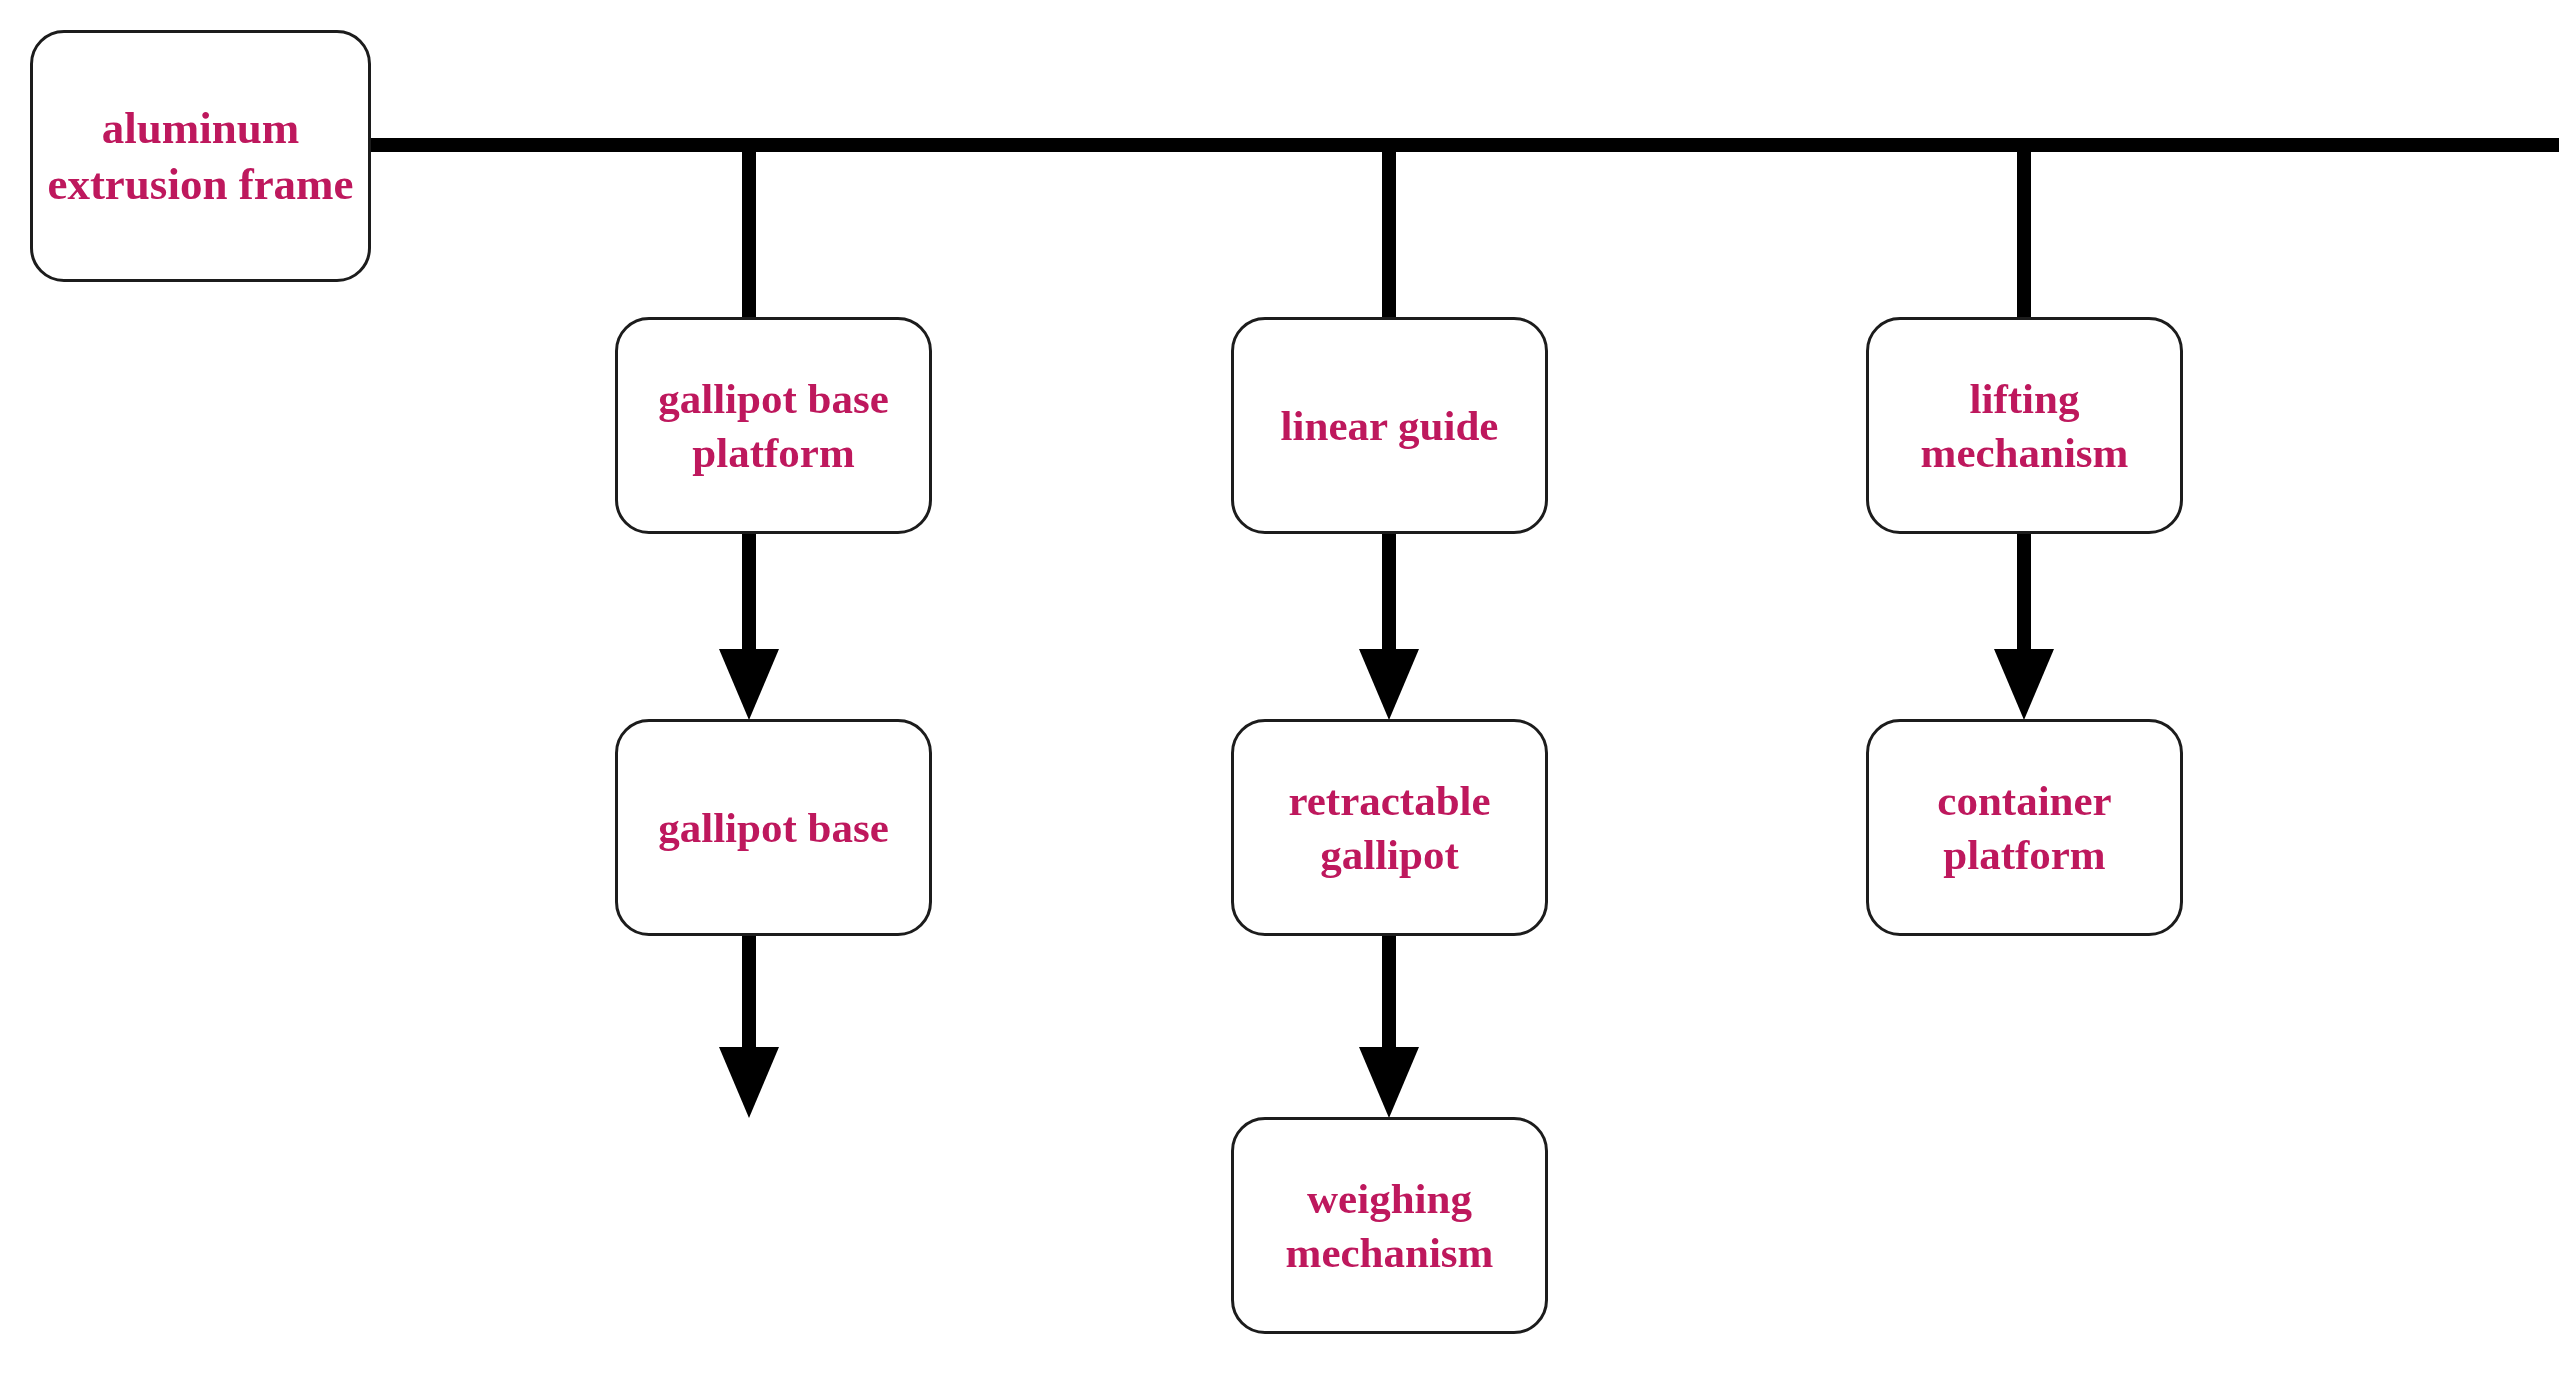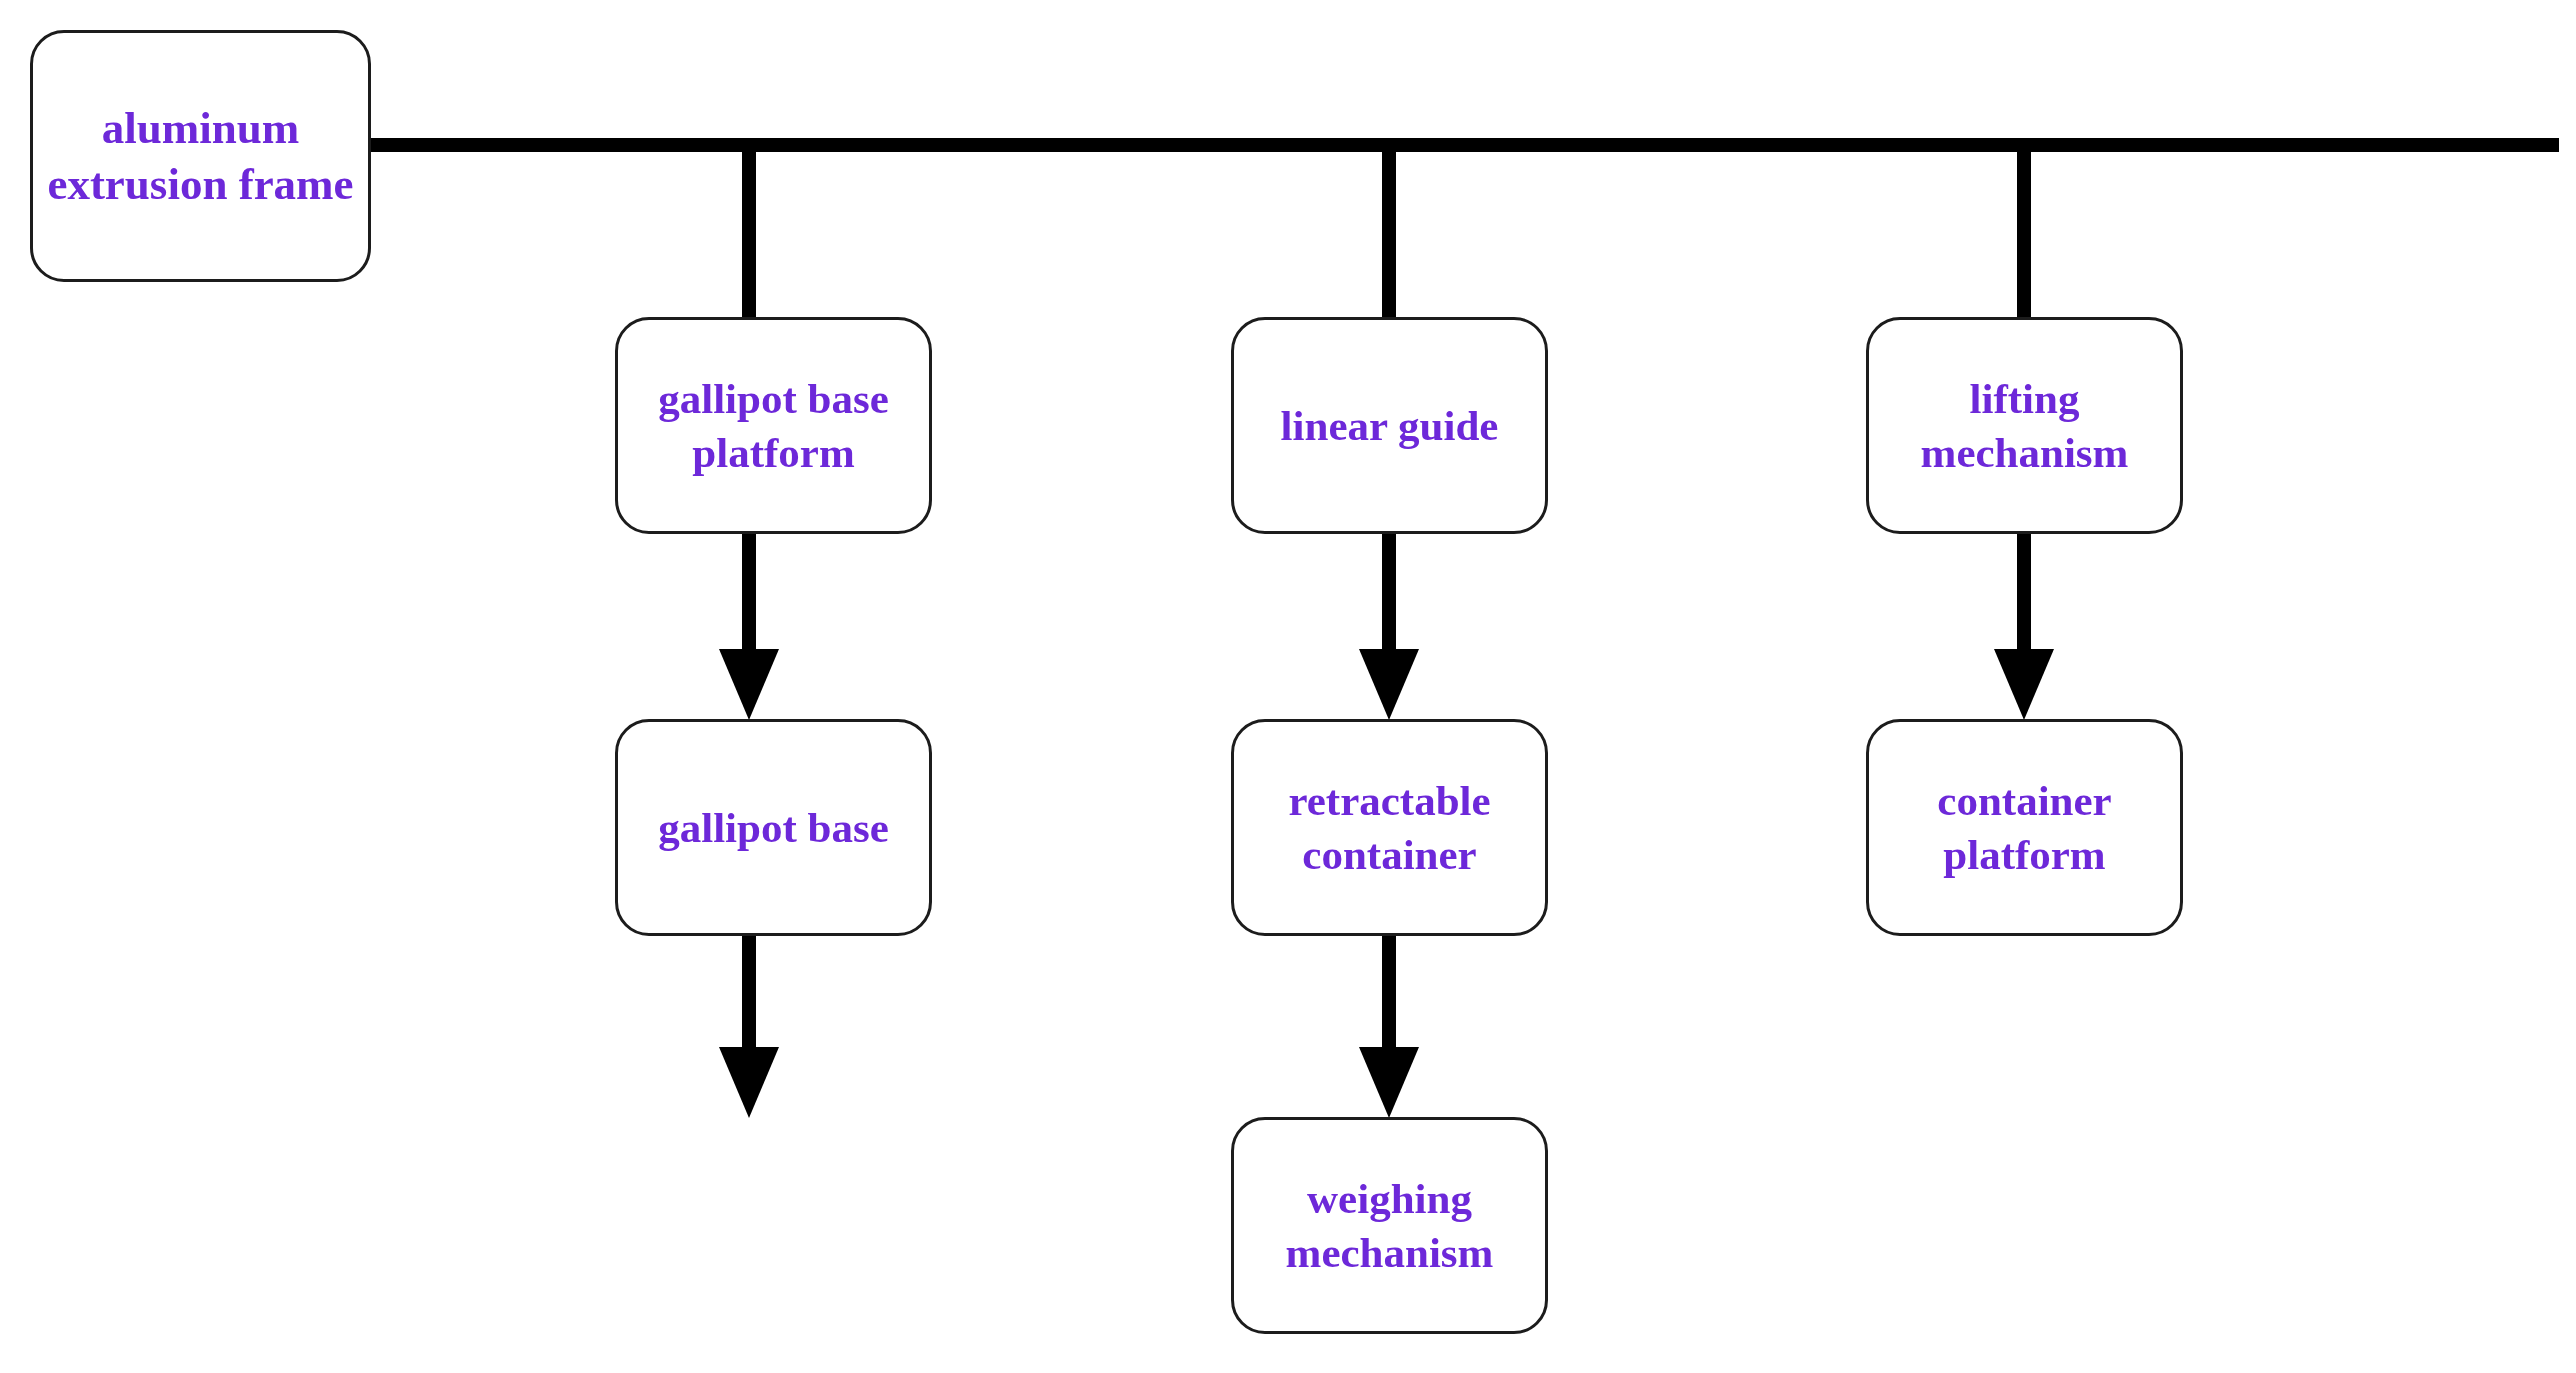--- a/index.html
+++ b/index.html
@@ -24,21 +24,21 @@
     border: 3.6px solid #1c1c1c;
     border-radius: 34px;
     box-sizing: border-box;
     display: flex;
     align-items: center;
     justify-content: center;
     text-align: center;
     font-weight: 700;
     font-size: 43px;
     line-height: 1.25;
-    color: #6d28d9;
+    color: #be185d;
     white-space: pre-line;
     z-index: 2;
   }
   .node.root {
     left: 30px;
     top: 30px;
     width: 341px;
     height: 252px;
     font-size: 45px;
   }
@@ -123,21 +123,21 @@
   <div class="node c3 r2">
     <span>lifting
 mechanism</span>
   </div>
 
   <div class="node c1 r3">
     <span>gallipot base</span>
   </div>
   <div class="node c2 r3">
     <span>retractable
-container</span>
+gallipot</span>
   </div>
   <div class="node c3 r3">
     <span>container
 platform</span>
   </div>
 
   <div class="node c2 r4">
     <span>weighing
 mechanism</span>
   </div>

